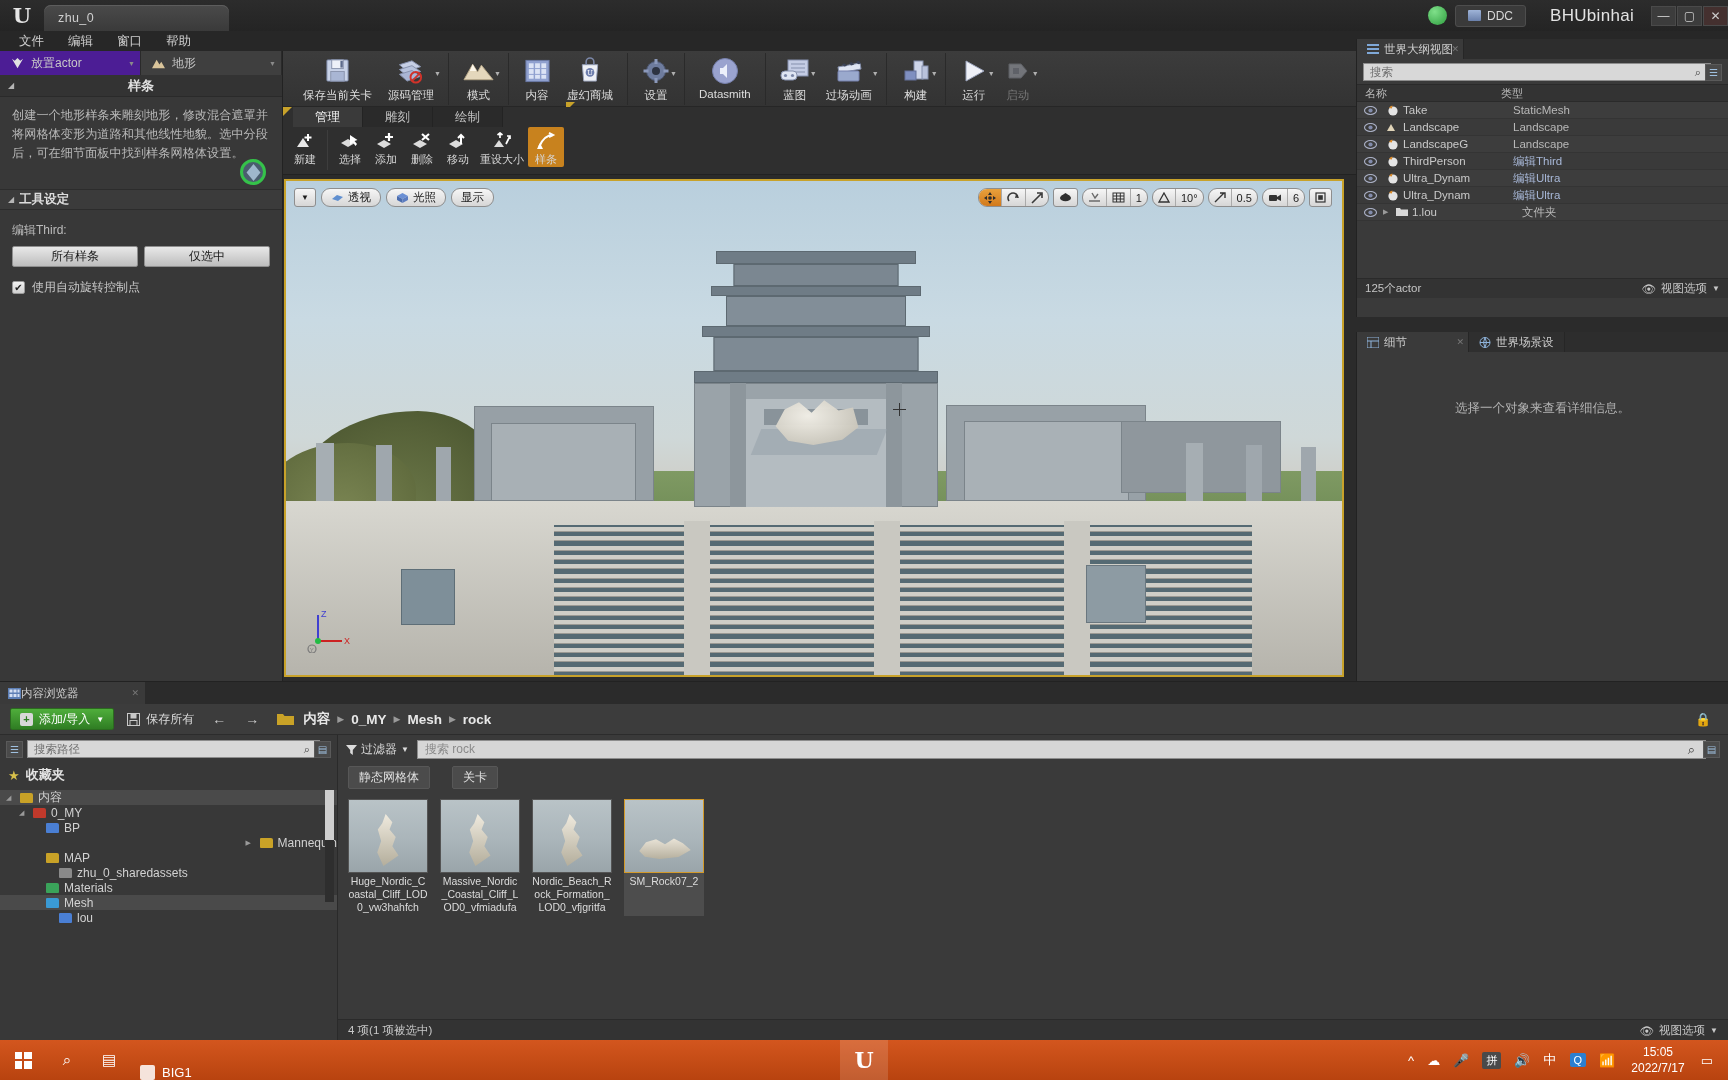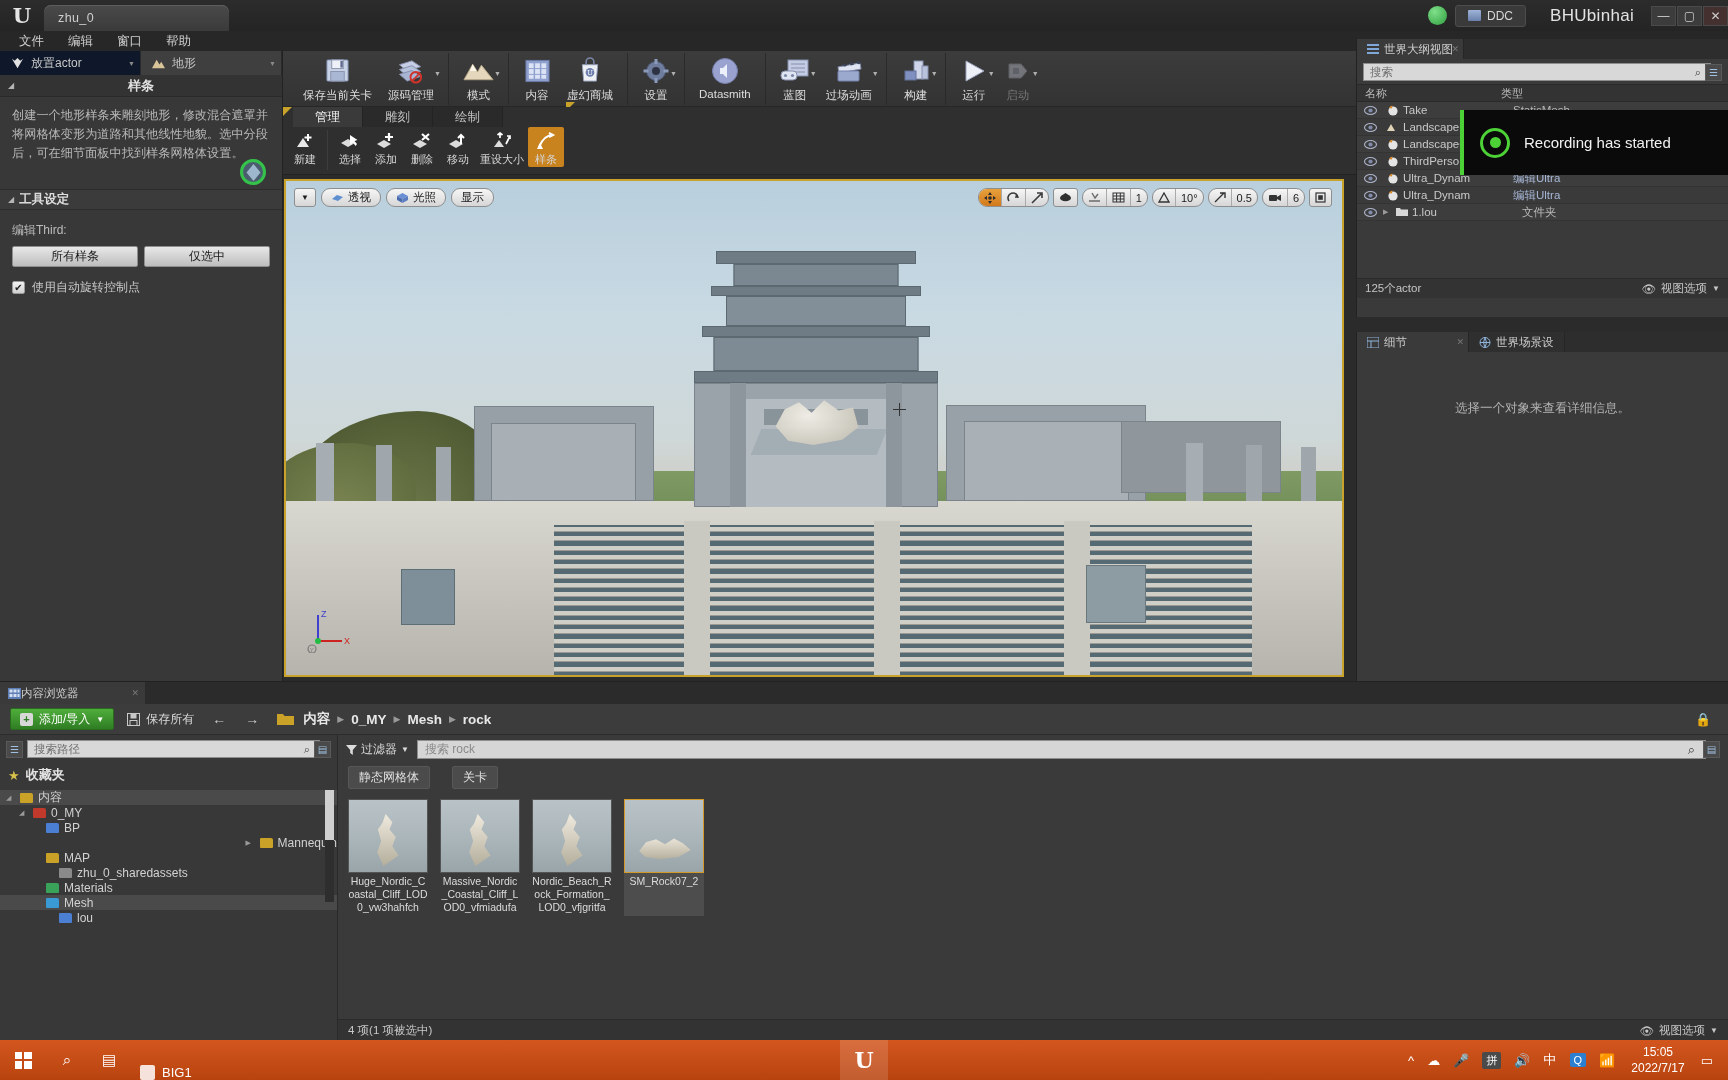--- a/index.html
+++ b/index.html
@@ -52,21 +52,21 @@
   .menu-item { padding:2px 11px; color:#cfcfcf; font-size:12.5px; }
 
   
   .modes-panel {
     position:absolute; left:0; top:51px; width:283px; height:630px; background:#383838;
     border-right:1px solid #222;
   }
   .modes-tabs { display:flex; height:24px; background:#2e2e2e; }
   .mode-tab {
     flex:1; display:flex; align-items:center; gap:6px; padding:0 10px;
-    font-size:12px; color:#c8c8c8; background:#0f172a; border-right:1px solid #2a2a2a;
+    font-size:12px; color:#c8c8c8; background:#4c1d95; border-right:1px solid #2a2a2a;
     position:relative;
   }
   .mode-tab .ic { width:15px; height:13px; flex:none; }
   .mode-tab .arrow { position:absolute; right:5px; font-size:7px; color:#8a8a8a; }
   .mode-tab.active { background:#3f3f3f; }
 
   .section-head {
     height:22px; display:flex; align-items:center; justify-content:center;
     background:#333; color:#e0e0e0; font-size:13px; position:relative;
     border-bottom:1px solid #2a2a2a; font-weight:600;
@@ -1052,26 +1052,20 @@
         <svg width="12" height="11" viewBox="0 0 12 11">
           <circle cx="6" cy="5.5" r="5" fill="none" stroke="#8fb4dc"></circle>
           <path d="M1 5.5 H11 M6 0.5 Q9 5.5 6 10.5 Q3 5.5 6 0.5" fill="none" stroke="#8fb4dc"></path>
         </svg>
         <span>世界场景设</span>
       </div>
     </div>
     <div class="det-msg">选择一个对象来查看详细信息。</div>
   </div>
 
-  <div class="toast">
-    <div class="toast-ic">
-        <i></i>
-      </div>
-    <div class="toast-txt">Recording has started</div>
-  </div>
 
   <div class="cbrowser">
     <div class="cb-tabrow">
       <div class="cb-tab">
         <svg width="13" height="11" viewBox="0 0 13 11">
           <rect x="0" y="0" width="13" height="11" fill="#5d7fb5"></rect>
           <g fill="#d5e0f2">
               <rect x="1.5" y="1.5" width="3" height="3"></rect>
               <rect x="5.5" y="1.5" width="3" height="3"></rect>
               <rect x="9.5" y="1.5" width="2" height="3"></rect>

